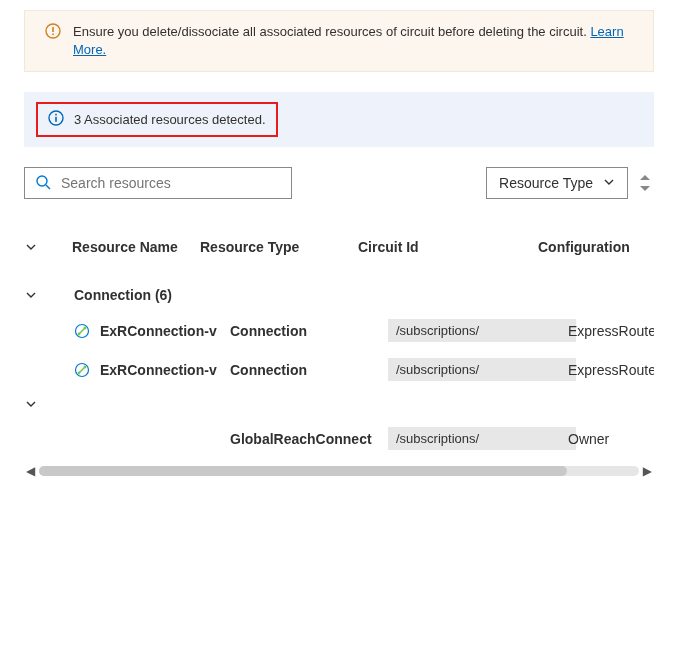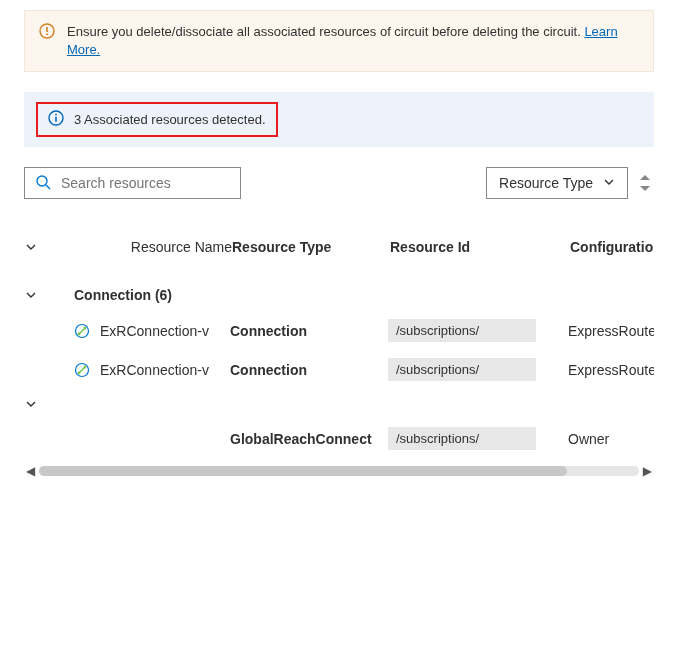--- a/index.html
+++ b/index.html
@@ -2,57 +2,57 @@
 <html><head>
   <meta charset="utf-8">
   <style>
     * { box-sizing: border-box; margin: 0; padding: 0; }
     html, body { font-family: "Segoe UI", -apple-system, sans-serif; font-size: 14px; color: #323130; background: #fff; width: 678px; height: 670px; overflow: hidden; }
     .panel { padding: 10px 24px 0 24px; position: relative; }
     .header { display: flex; align-items: flex-start; justify-content: space-between; margin-bottom: 26px; }
     .title { font-size: 24px; font-weight: 600; color: #1b1a19; }
     .close-btn { cursor: pointer; color: #605e5c; font-size: 16px; padding: 4px; }
 
-    .warn-banner { display: flex; align-items: flex-start; gap: 12px; background: #FDF6EF; border: 1px solid #f3e7d7; padding: 12px 14px; margin-bottom: 20px; }
+    .warn-banner { display: flex; align-items: flex-start; gap: 12px; background: #FDF6EF; border: 1px solid #f3e7d7; padding: 12px 20px; margin-bottom: 20px; }
     .warn-icon { flex: 0 0 auto; }
     .warn-text { color: #323130; font-size: 13px; line-height: 1.4; }
     .link { color: #0067b8; text-decoration: underline; cursor: pointer; }
 
     .info-banner-wrap { margin-bottom: 20px; border-radius: 14px; }
     .info-banner { display: flex; align-items: center; gap: 10px; background: #EEF3FB; padding: 10px 12px; }
     .info-highlight { display: inline-flex; align-items: center; gap: 10px; border: 2px solid #E81C1C; padding: 6px 10px; }
     .info-text { color: #323130; font-size: 13px; }
 
     .toolbar { display: flex; align-items: center; justify-content: space-between; margin-bottom: 40px; }
-    .search-box { display: flex; align-items: center; gap: 10px; border: 1px solid #8a8886; padding: 5px 10px; width: 217px; height: 32px; }
+    .search-box { display: flex; align-items: center; gap: 10px; border: 1px solid #8a8886; padding: 5px 10px; width: 268px; height: 32px; }
     .search-input { border: none; outline: none; font-size: 14px; flex: 1; color: #605e5c; background: transparent; }
     .right-controls { display: flex; align-items: center; gap: 8px; }
     .dropdown { display: flex; align-items: center; gap: 10px; border: 1px solid #8a8886; padding: 5px 12px; height: 32px; cursor: pointer; }
     .sort-toggle svg { display: block; }
 
     .content-scroll { overflow-x: auto; }
     .table-wrap { min-width: 750px; }
     .col-head { display: flex; align-items: center; margin-bottom: 24px; }
     .col-h-expand { width: 48px; display: flex; align-items: center; }
-    .col-h-name { width: 160px; font-weight: 400; text-align: right; }
+    .col-h-name { width: 128px; font-weight: 700; }
     .col-h-type { width: 158px; font-weight: 600; }
     .col-h-id { width: 180px; font-weight: 600; }
     .col-h-conf { flex: 1; font-weight: 600; }
 
     .group-row { display: flex; align-items: center; padding: 8px 0; }
     .grp-expand { width: 50px; display: flex; align-items: center; cursor: pointer; }
     .grp-label { font-weight: 600; }
 
     .data-row { display: flex; align-items: center; padding: 8px 0; }
     .cell-expand { width: 50px; }
     .cell-icon { width: 26px; display: flex; align-items: center; }
-    .cell-name { width: 130px; white-space: nowrap; overflow: hidden; }
+    .cell-name { width: 130px; white-space: nowrap; overflow: hidden; font-weight: bold; }
     .cell-type { width: 158px; white-space: nowrap; overflow: hidden; font-weight: bold; }
     .cell-id { width: 180px; }
-    .cell-id-box { background: #E7E7E7; padding: 4px 8px; width: 148px; white-space: nowrap; overflow: hidden; font-size: 13px; }
+    .cell-id-box { background: #E7E7E7; padding: 4px 8px; width: 188px; white-space: nowrap; overflow: hidden; font-size: 13px; }
     .cell-conf { flex: 1; white-space: nowrap; overflow: hidden; }
 
     .hscroll { display: flex; align-items: center; gap: 4px; margin-top: 6px; padding: 0 2px; }
     .hscroll-track { flex: 1; height: 10px; background: #E6E6E6; border-radius: 5px; position: relative; }
     .hscroll-thumb { position: absolute; left: 0; top: 0; height: 10px; width: 88%; background: #C8C8C8; border-radius: 5px; }
     .arrow { color: #555; font-size: 12px; cursor: pointer; }
   </style>
 </head>
 <body>
 
@@ -118,21 +118,21 @@
   <div class="content-scroll">
     <div class="table-wrap">
       <div class="col-head">
         <div class="col-h-expand">
           <svg width="14" height="14" viewBox="0 0 14 14">
               <path d="M3 5 L7 9 L11 5" fill="none" stroke="#323130" stroke-width="1.4"></path>
             </svg>
         </div>
         <div class="col-h-name">Resource Name</div>
         <div class="col-h-type">Resource Type</div>
-        <div class="col-h-id">Resource Id</div>
+        <div class="col-h-id">Circuit Id</div>
         <div class="col-h-conf">Configuration</div>
       </div>
 
       <div class="group-row">
         <div class="grp-expand">
           <svg width="14" height="14" viewBox="0 0 14 14">
               <path d="M3 5 L7 9 L11 5" fill="none" stroke="#323130" stroke-width="1.4"></path>
             </svg>
         </div>
         <div class="grp-label">Connection (6)</div>

